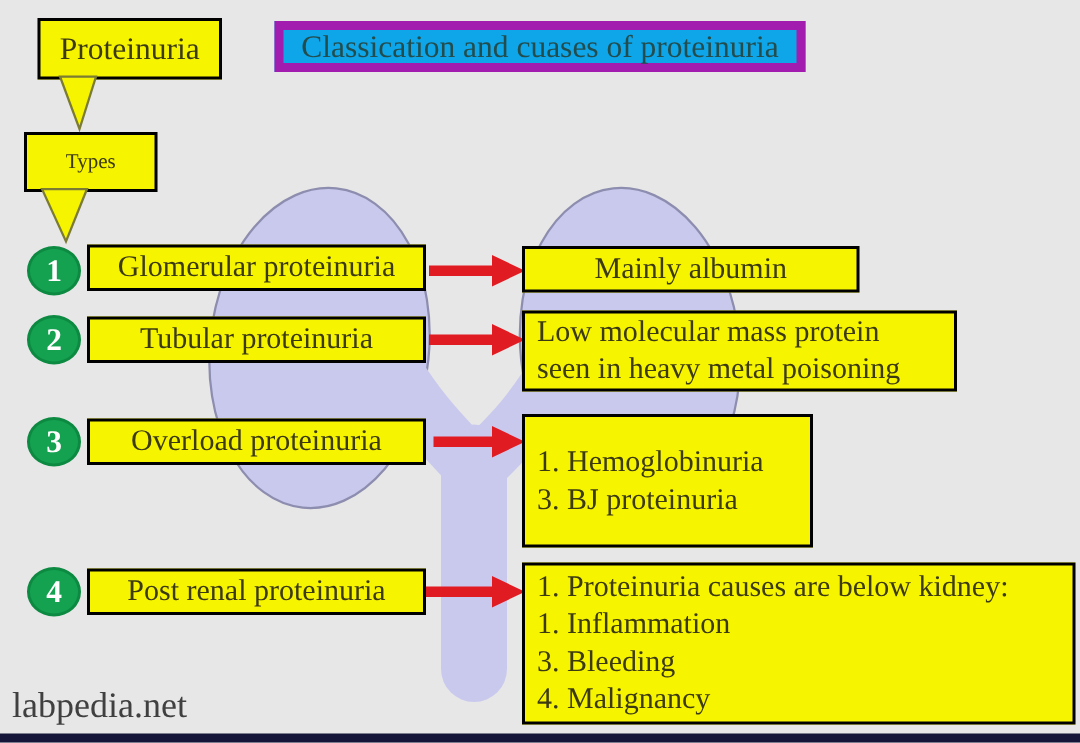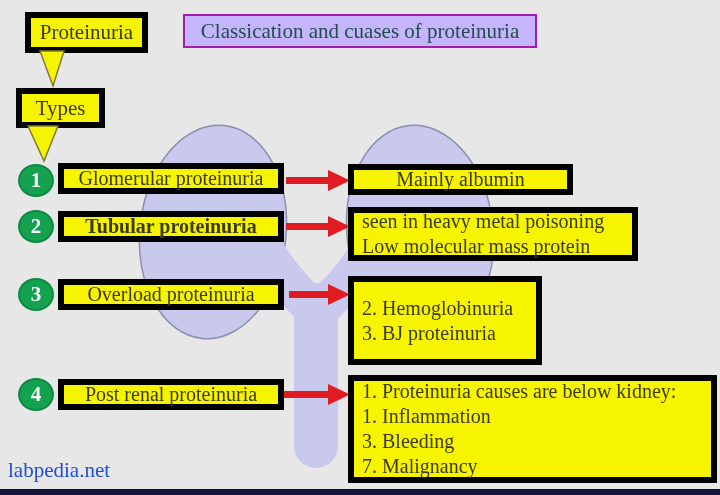--- a/index.html
+++ b/index.html
@@ -5,44 +5,44 @@
   html,body{margin:0;padding:0;}
   body{
     width:720px;height:495px;position:relative;overflow:hidden;
     background:#e7e7e7;
     font-family:"Liberation Serif", serif;
   }
   .abs{position:absolute;box-sizing:border-box;}
   
   .ybox{
     background:#f7f400;
-    border:6px solid #000000;
+    border:2px solid #000000;
     color:#3c3a10;
     display:flex;align-items:center;justify-content:center;
     font-size:20px;line-height:25px;
     z-index:2;
   }
   .ybox.lines{flex-direction:column;align-items:flex-start;justify-content:center;padding:2px 8px;}
   .ybox.lines div{white-space:nowrap;}
   
   .titlebox{
     left:183px;top:14px;width:354px;height:34px;
-    background:#c4b5fd;border:2px solid #a21caf;
+    background:#0ea5e9;border:6px solid #a21caf;
     color:#234d4d;font-size:21px;
     display:flex;align-items:center;justify-content:center;
     z-index:2;
   }
   
   .callout{z-index:2;}
   .callout.root{left:25px;top:12px;width:123px;height:41px;font-size:21px;}
-  .callout.child{left:16px;top:88px;width:89px;height:40px;font-size:21px;}
+  .callout.child{left:16px;top:88px;width:89px;height:40px;font-size:14px;}
   
   .tbox{width:226px;height:31px;left:58px;}
   .tbox.r1{top:163px;}
-  .tbox.r2{top:211px;font-weight:bold;}
+  .tbox.r2{top:211px;}
   .tbox.r3{top:279px;}
   .tbox.r4{top:379px;}
   
   .cbox{left:348px;}
   .cbox.r1{top:164px;width:225px;height:31px;}
   .cbox.r2{top:207px;width:290px;height:54px;}
   .cbox.r3{top:276px;width:194px;height:89px;}
   .cbox.r4{top:375px;width:369px;height:108px;text-align:center;}
   
   .numcircle{
@@ -50,21 +50,21 @@
     background:#14a251;border:2px solid #0d8a41;
     color:#ffffff;font-size:21px;font-weight:bold;
     display:flex;align-items:center;justify-content:center;
     z-index:2;
   }
   .numcircle.n1{top:164px;}
   .numcircle.n2{top:210px;}
   .numcircle.n3{top:278px;}
   .numcircle.n4{top:378px;}
   .watermark{
-    left:8px;top:458px;font-size:21px;color:#1d4ed8;z-index:2;
+    left:8px;top:458px;font-size:24px;color:#404040;z-index:2;
   }
   .bottombar{
     left:0;bottom:0;width:720px;height:6px;background:#15153a;z-index:4;
   }
   svg.bglayer{position:absolute;left:0;top:0;z-index:0;}
   svg.toplayer{position:absolute;left:0;top:0;z-index:3;pointer-events:none;}
 </style>
 </head>
 <body>
 
@@ -105,32 +105,32 @@
 
 <div class="abs ybox tbox r1">Glomerular proteinuria</div>
 <div class="abs ybox tbox r2">Tubular proteinuria</div>
 <div class="abs ybox tbox r3">Overload proteinuria</div>
 <div class="abs ybox tbox r4">Post renal proteinuria</div>
 
 <div class="abs ybox cbox r1">
   <span>Mainly albumin</span>
 </div>
 <div class="abs ybox lines cbox r2">
+  <div>Low molecular mass protein</div>
   <div>seen in heavy metal poisoning</div>
-  <div>Low molecular mass protein</div>
 </div>
 <div class="abs ybox lines cbox r3">
-  <div>2. Hemoglobinuria</div>
+  <div>1. Hemoglobinuria</div>
   <div>3. BJ proteinuria</div>
 </div>
 <div class="abs ybox lines cbox r4">
   <div>1. Proteinuria causes are below kidney:</div>
   <div>1. Inflammation</div>
   <div>3. Bleeding</div>
-  <div>7. Malignancy</div>
+  <div>4. Malignancy</div>
 </div>
 
 <div class="abs watermark">labpedia.net</div>
 <div class="abs bottombar"></div>
 
 <svg class="toplayer" width="720" height="495" viewBox="0 0 720 495">
   <path d="M40,51 L53,86 L64,51 Z" fill="#f7f400" stroke="#7b7b33" stroke-width="1.5"></path>
   <path d="M28,126 L44,161 L58,126 Z" fill="#f7f400" stroke="#7b7b33" stroke-width="1.5"></path>
 </svg>
 

